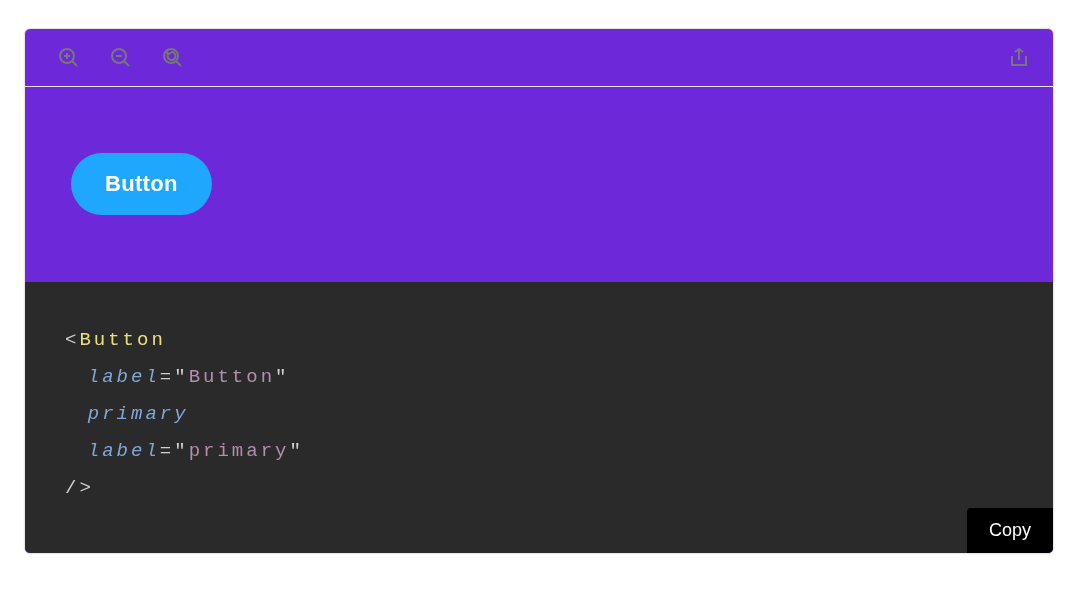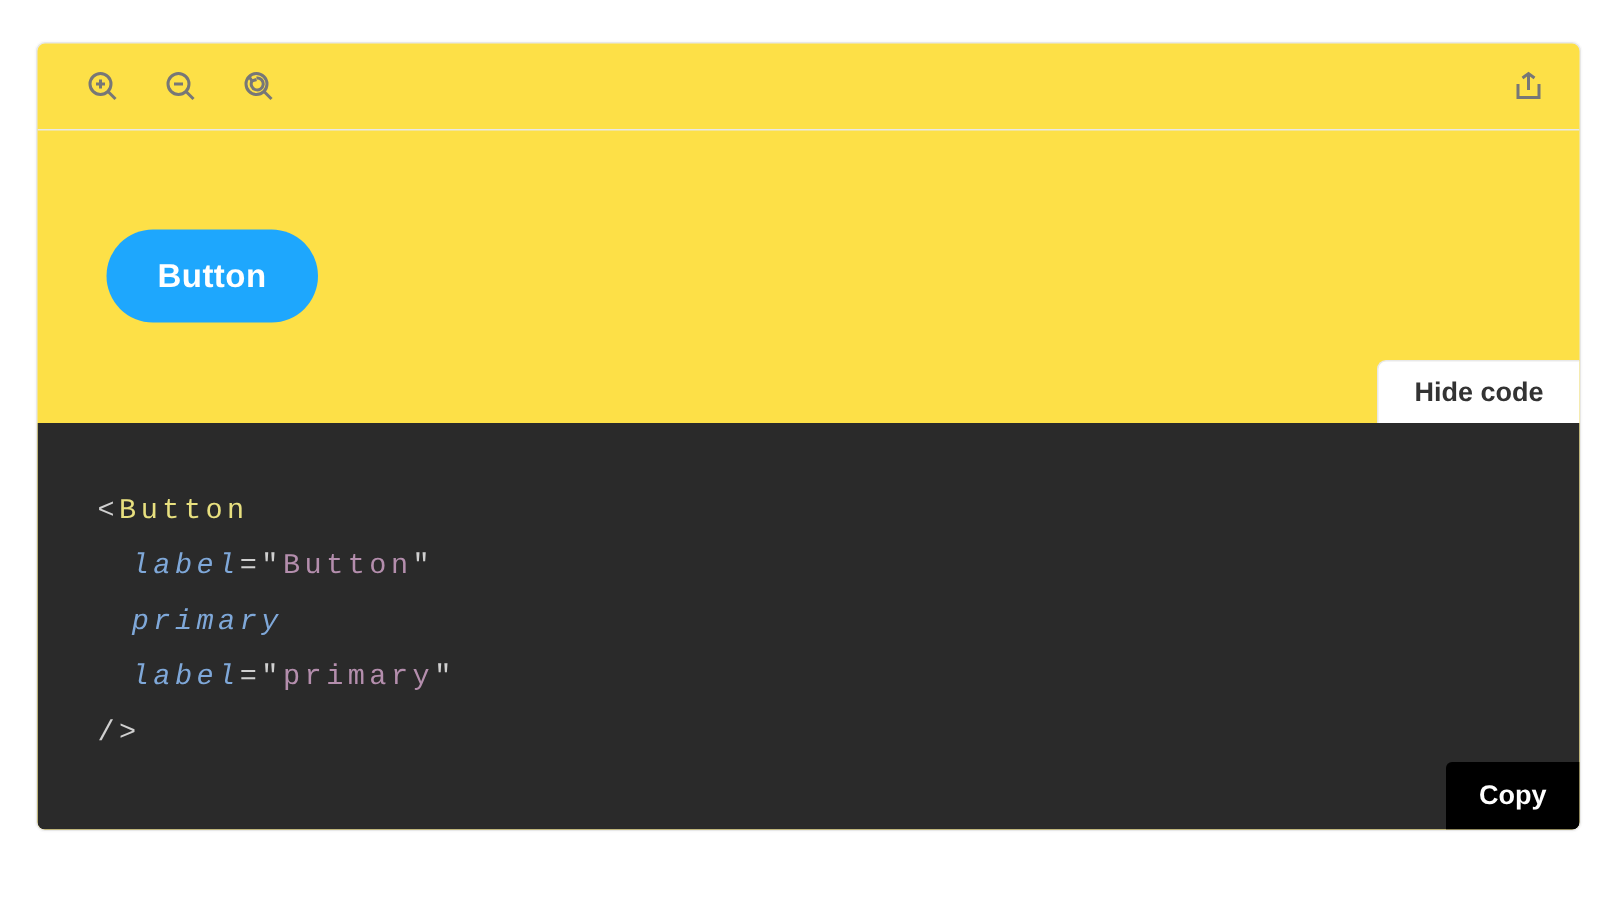--- a/index.html
+++ b/index.html
@@ -8,21 +8,21 @@
       background: #ffffff;
       width: 1080px;
       height: 608px;
       overflow: hidden;
     }
     .panel {
       width: 1030px;
       margin: 28px 24px 0 24px;
       border: 1px solid #e8e8e8;
       border-radius: 6px;
-      background: #fde047;
+      background: #6d28d9;
       overflow: hidden;
       position: relative;
       box-shadow: 0 0 0 1px rgba(0,0,0,0.02);
     }
     .toolbar {
       height: 58px;
       border-bottom: 1px solid #e8e8e8;
       display: flex;
       align-items: center;
       justify-content: space-between;
@@ -94,21 +94,21 @@
     .tok-eq { color: #d0d0d0; }
     .tok-str { color: #b48ead; }
     .indent { display: inline-block; width: 2ch; }
     .copy-button {
       position: absolute;
       right: 0;
       bottom: 0;
       background: #000000;
       color: #ffffff;
       border: none;
-      font-weight: 700;
+      font-weight: 400;
       font-size: 18px;
       padding: 12px 22px;
       cursor: pointer;
       border-top-left-radius: 4px;
     }
   </style>
 </head>
 <body>
 
 <div class="panel">
@@ -143,21 +143,20 @@
       <svg viewBox="0 0 24 24" fill="none" stroke="currentColor" stroke-width="2">
         <path d="M5 10 v9 h14 v-9"></path>
         <path d="M12 3 v11"></path>
         <path d="M8 6 l4 -3 l4 3"></path>
       </svg>
     </span>
   </div>
 
   <div class="canvas">
     <button class="demo-button">Button</button>
-    <div class="hide-code-tab">Hide code</div>
   </div>
 
   <div class="code-block"><span class="tok-bracket">&lt;</span><span class="tok-tag">Button</span>
 <span class="indent"></span><span class="tok-attr">label</span><span class="tok-eq">="</span><span class="tok-str">Button</span><span class="tok-eq">"</span>
 <span class="indent"></span><span class="tok-attr">primary</span>
 <span class="indent"></span><span class="tok-attr">label</span><span class="tok-eq">="</span><span class="tok-str">primary</span><span class="tok-eq">"</span>
 <span class="tok-bracket">/&gt;</span><button class="copy-button">Copy</button></div>
 
 </div>
 

